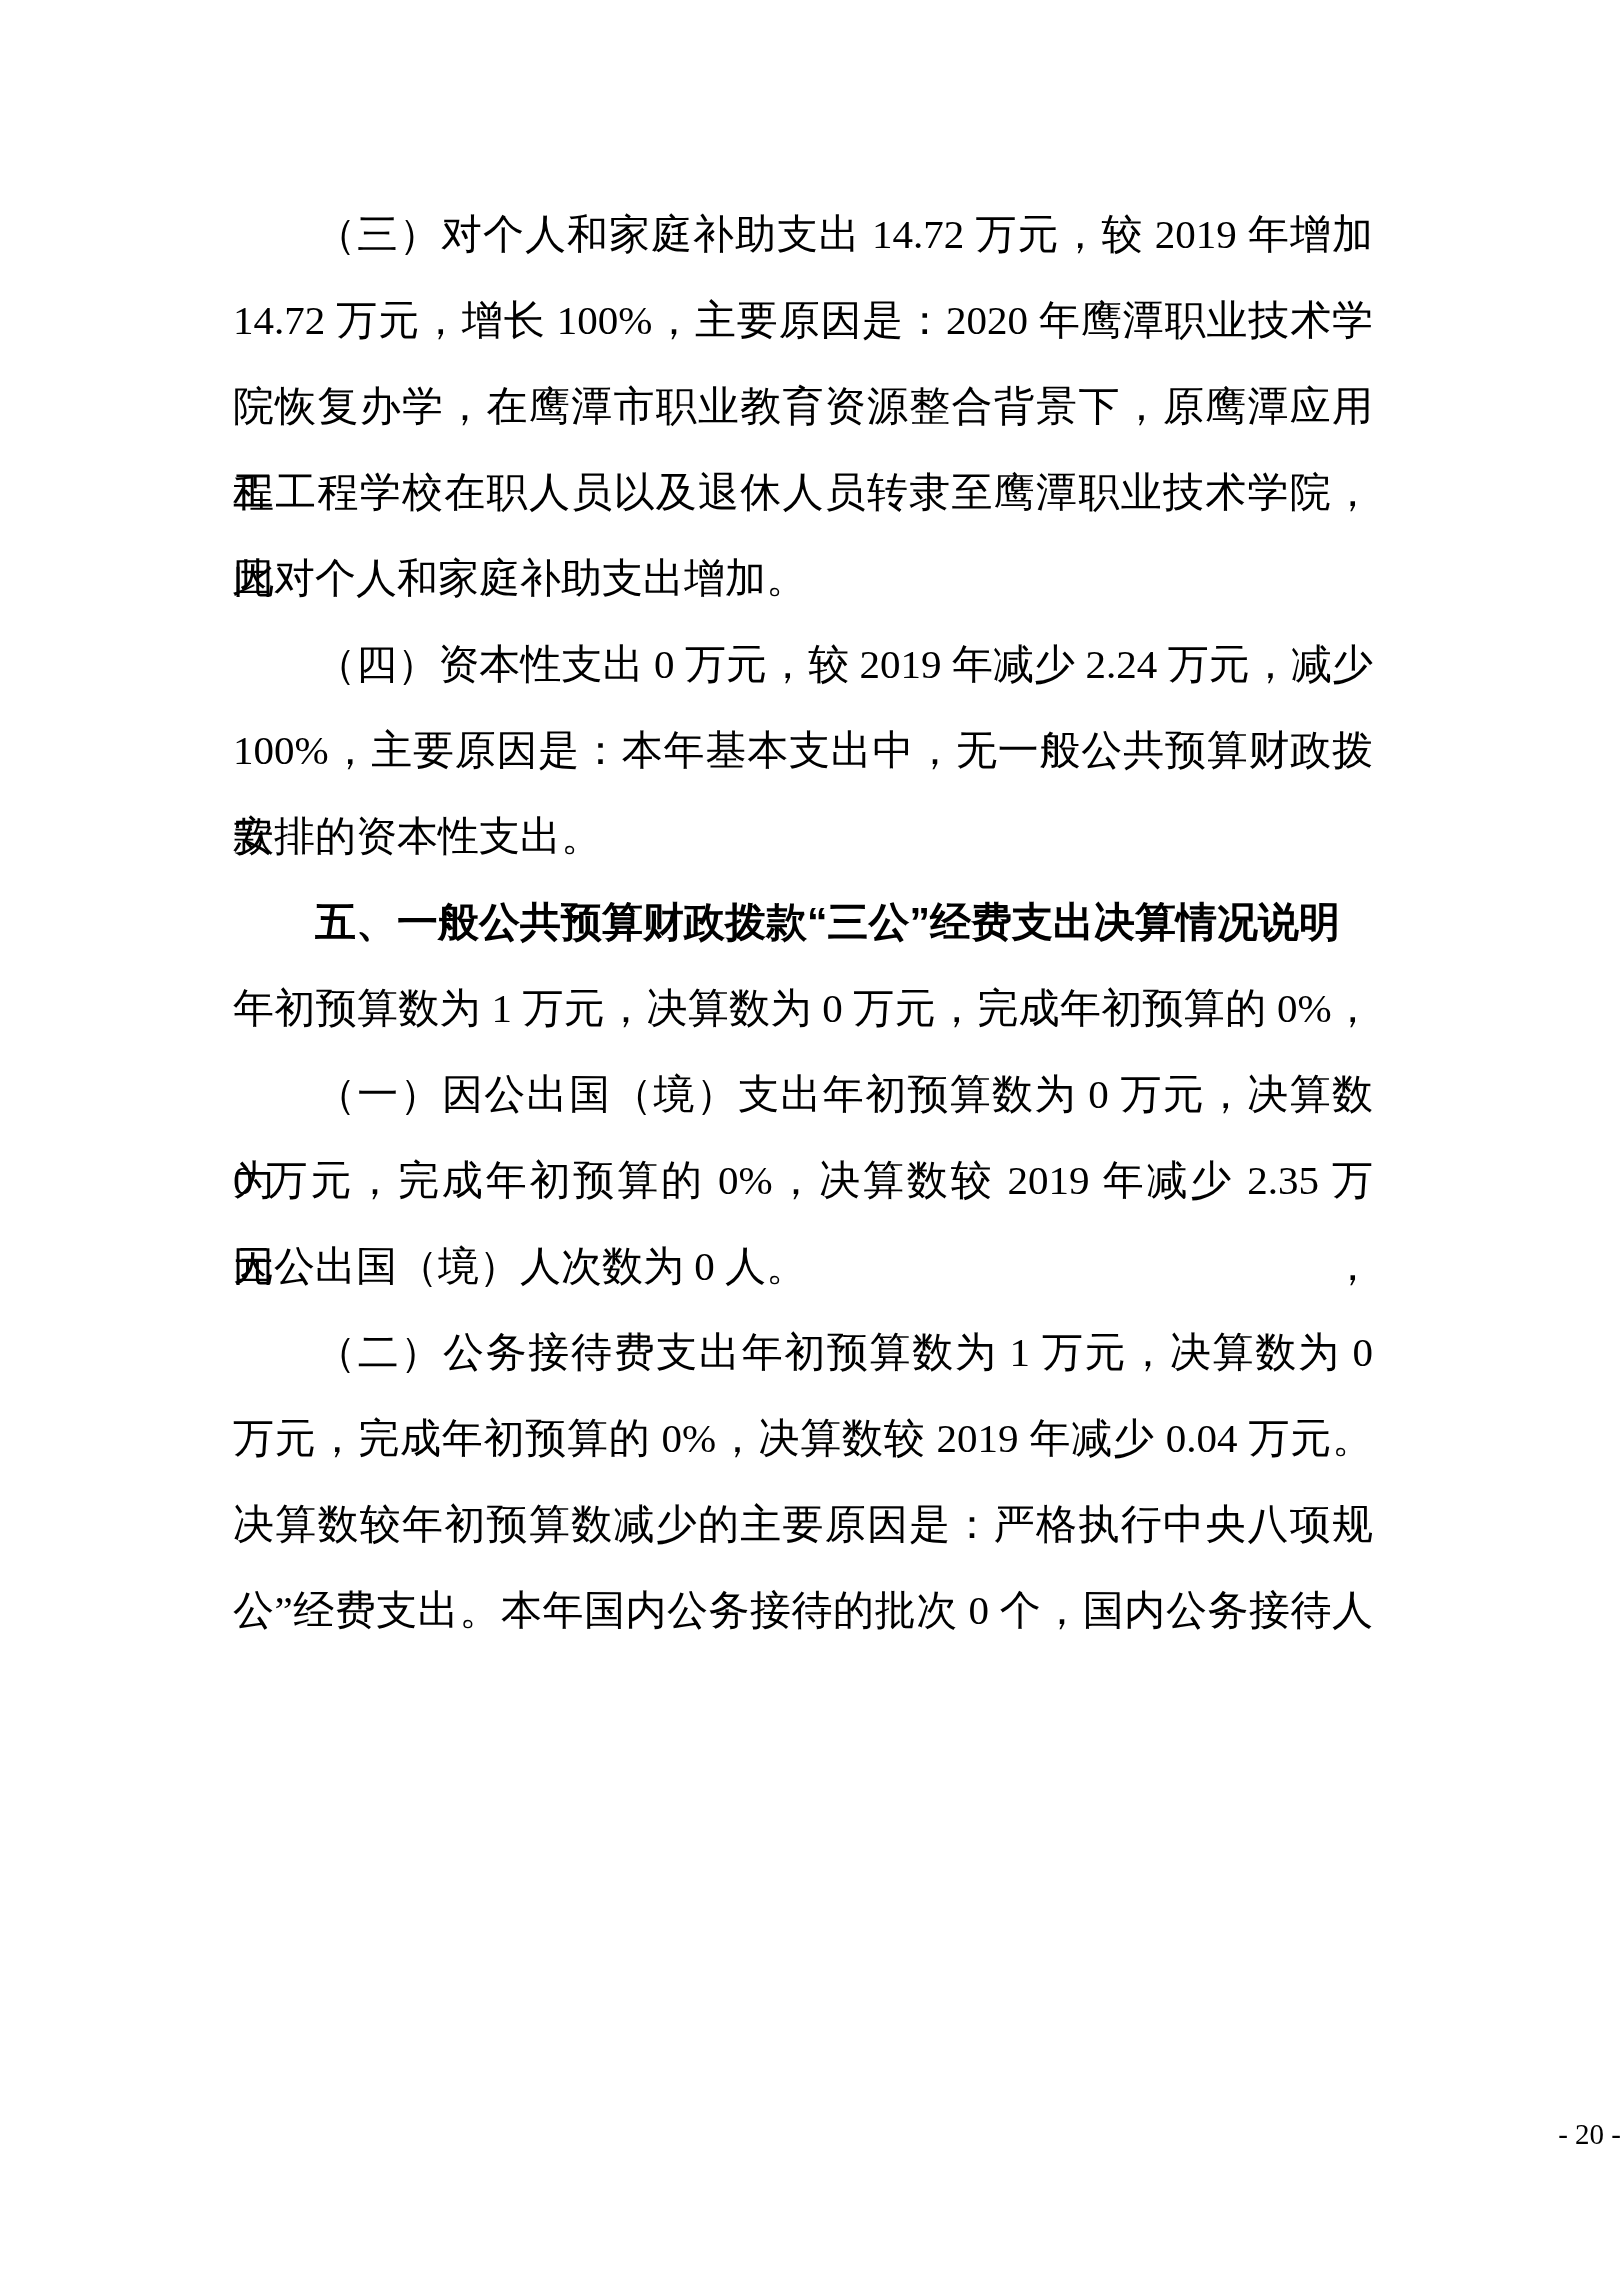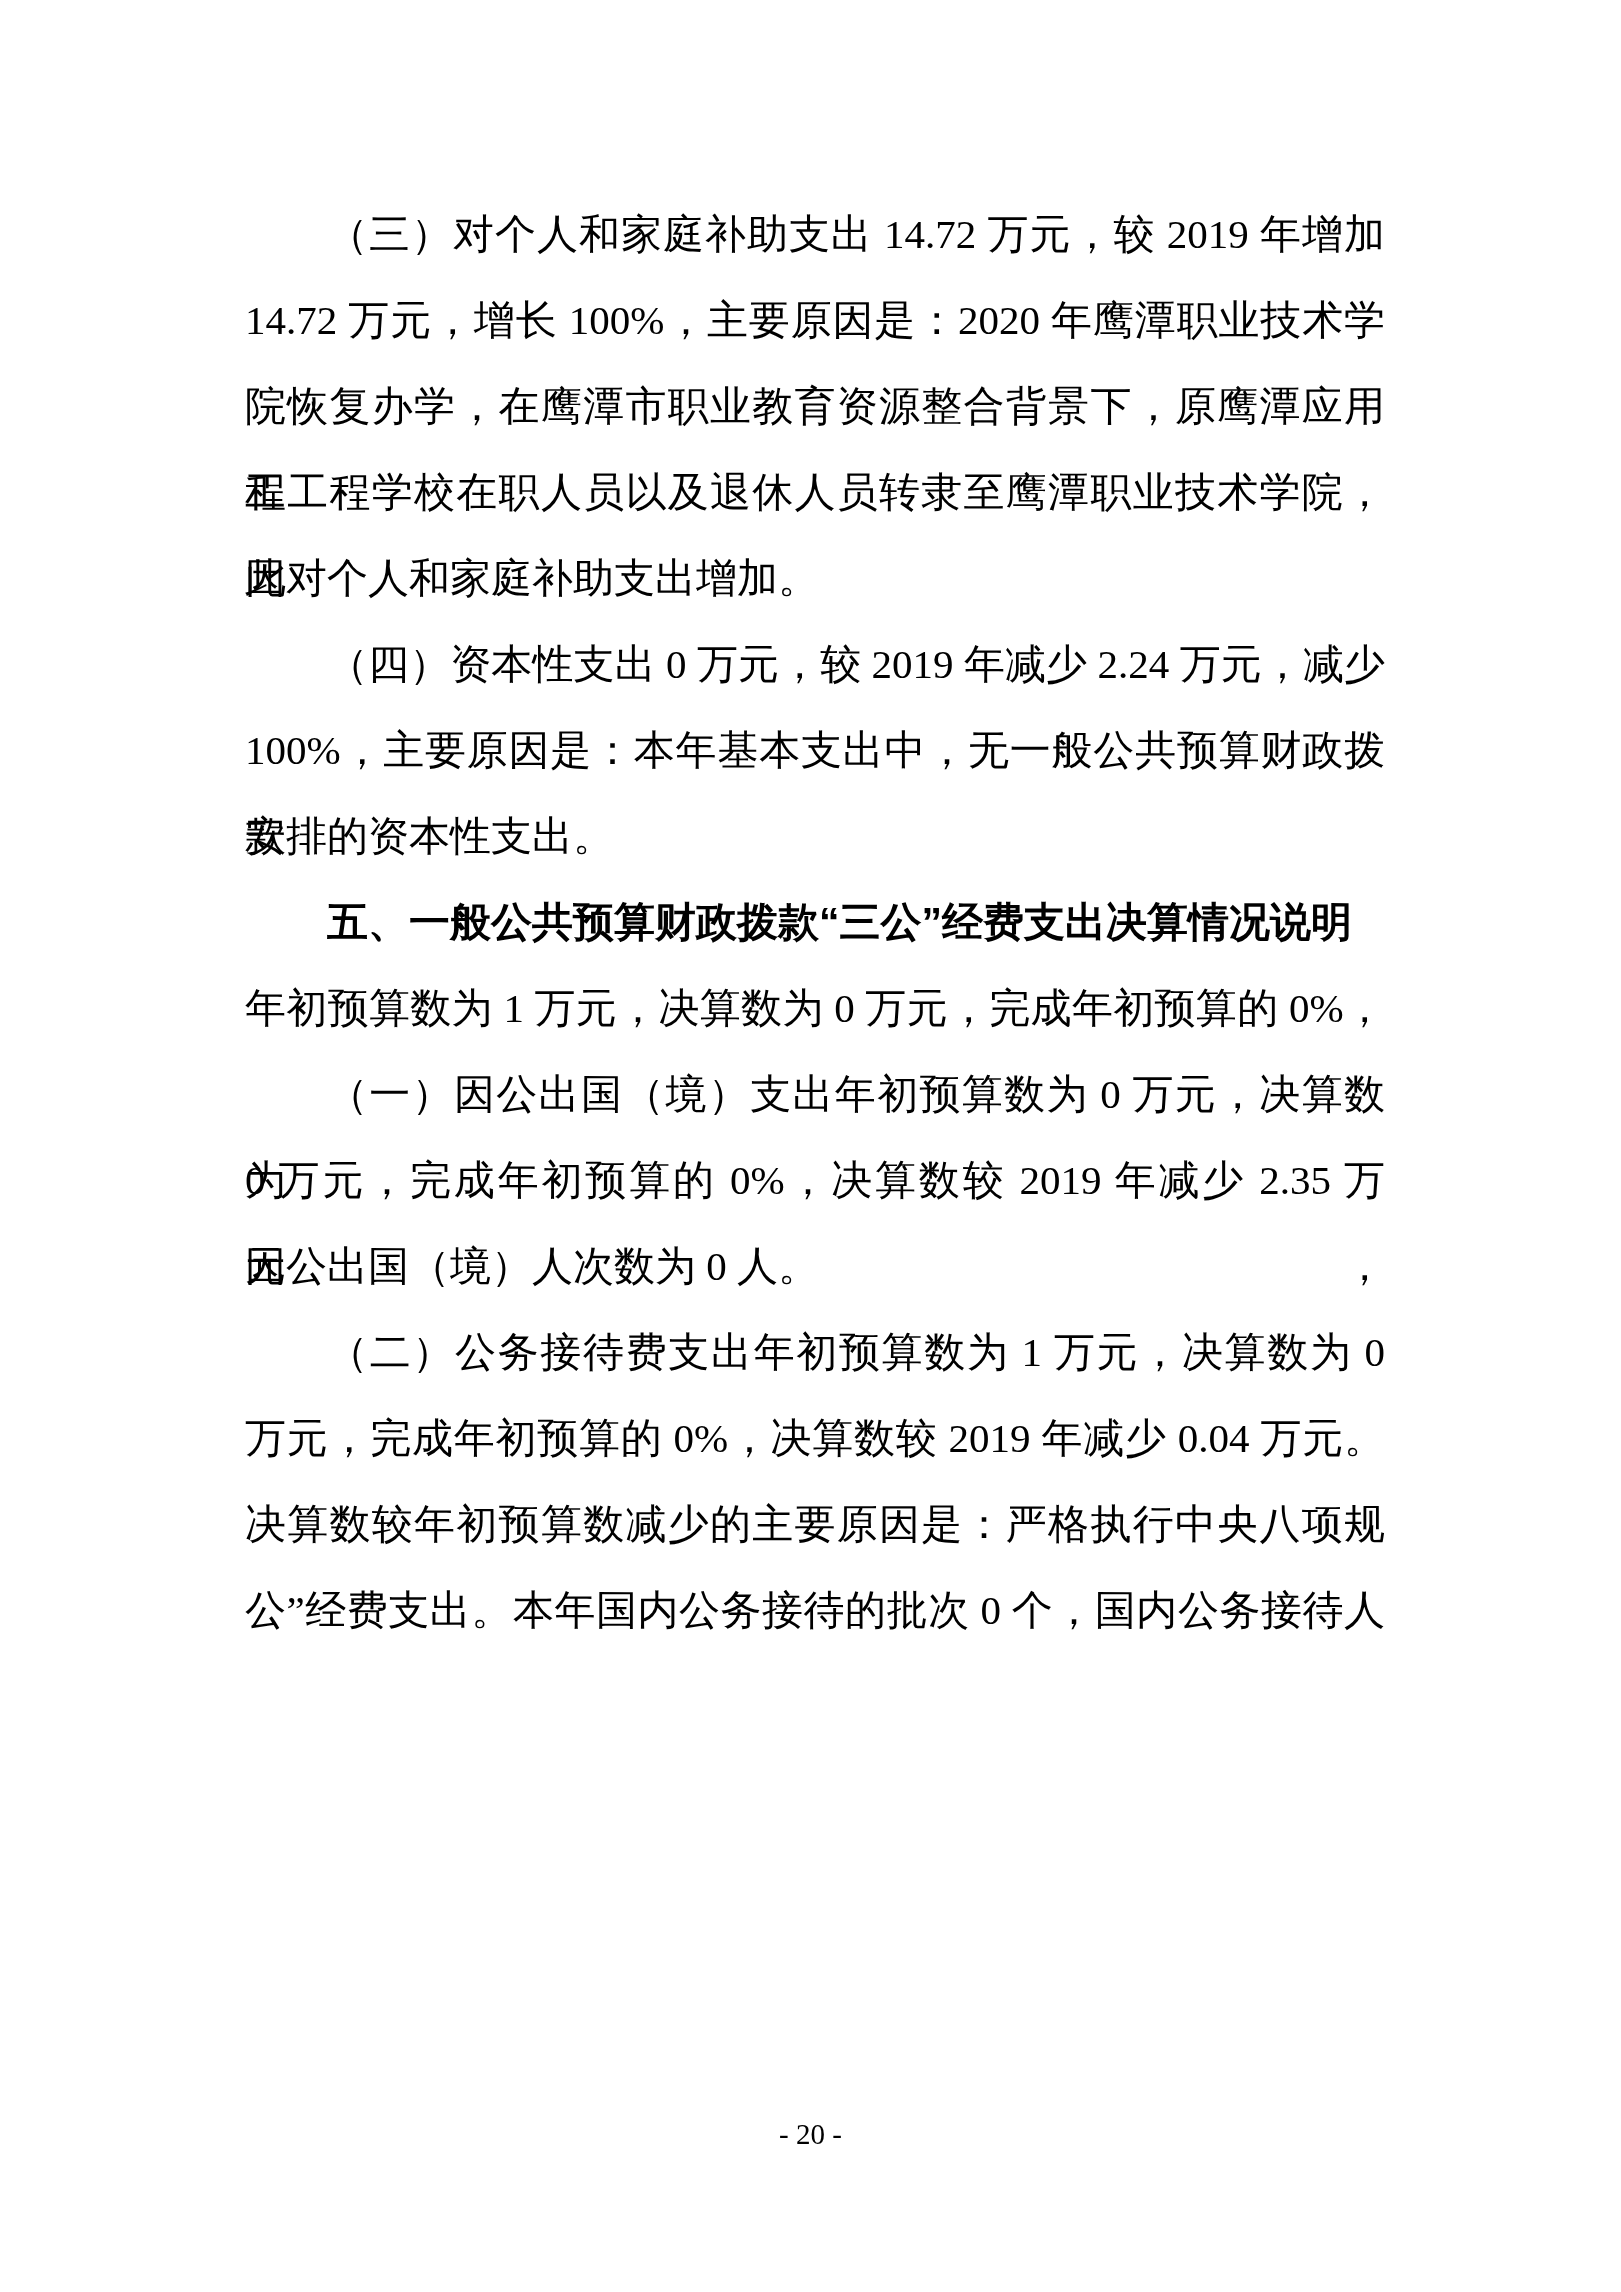--- a/index.html
+++ b/index.html
@@ -11,21 +11,21 @@
     position: relative;
     width: 1621px;
     height: 2293px;
     background: #ffffff;
     color: #000000;
     font-family: "Liberation Serif", "DejaVu Serif", serif;
     overflow: hidden;
   }
   .content {
     position: absolute;
-    left: 245px;
+    left: 233px;
     top: 191px;
     width: 1140px;
   }
   .line {
     font-size: 41px;
     line-height: 86px;
     height: 86px;
     text-align: left;
     letter-spacing: 0;
   }
@@ -39,21 +39,21 @@
   }
   .line.hd {
     font-family: "Liberation Sans", "DejaVu Sans", sans-serif;
     font-weight: 700;
   }
   .footer {
     position: absolute;
     left: 0;
     top: 2115px;
     width: 100%;
-    text-align: center;
+    text-align: right;
     font-size: 29px;
     line-height: 39px;
     font-family: "Liberation Serif", "DejaVu Serif", serif;
   }
 </style>
 </head>
 <body>
 
 <div class="page">
   <div class="content">

